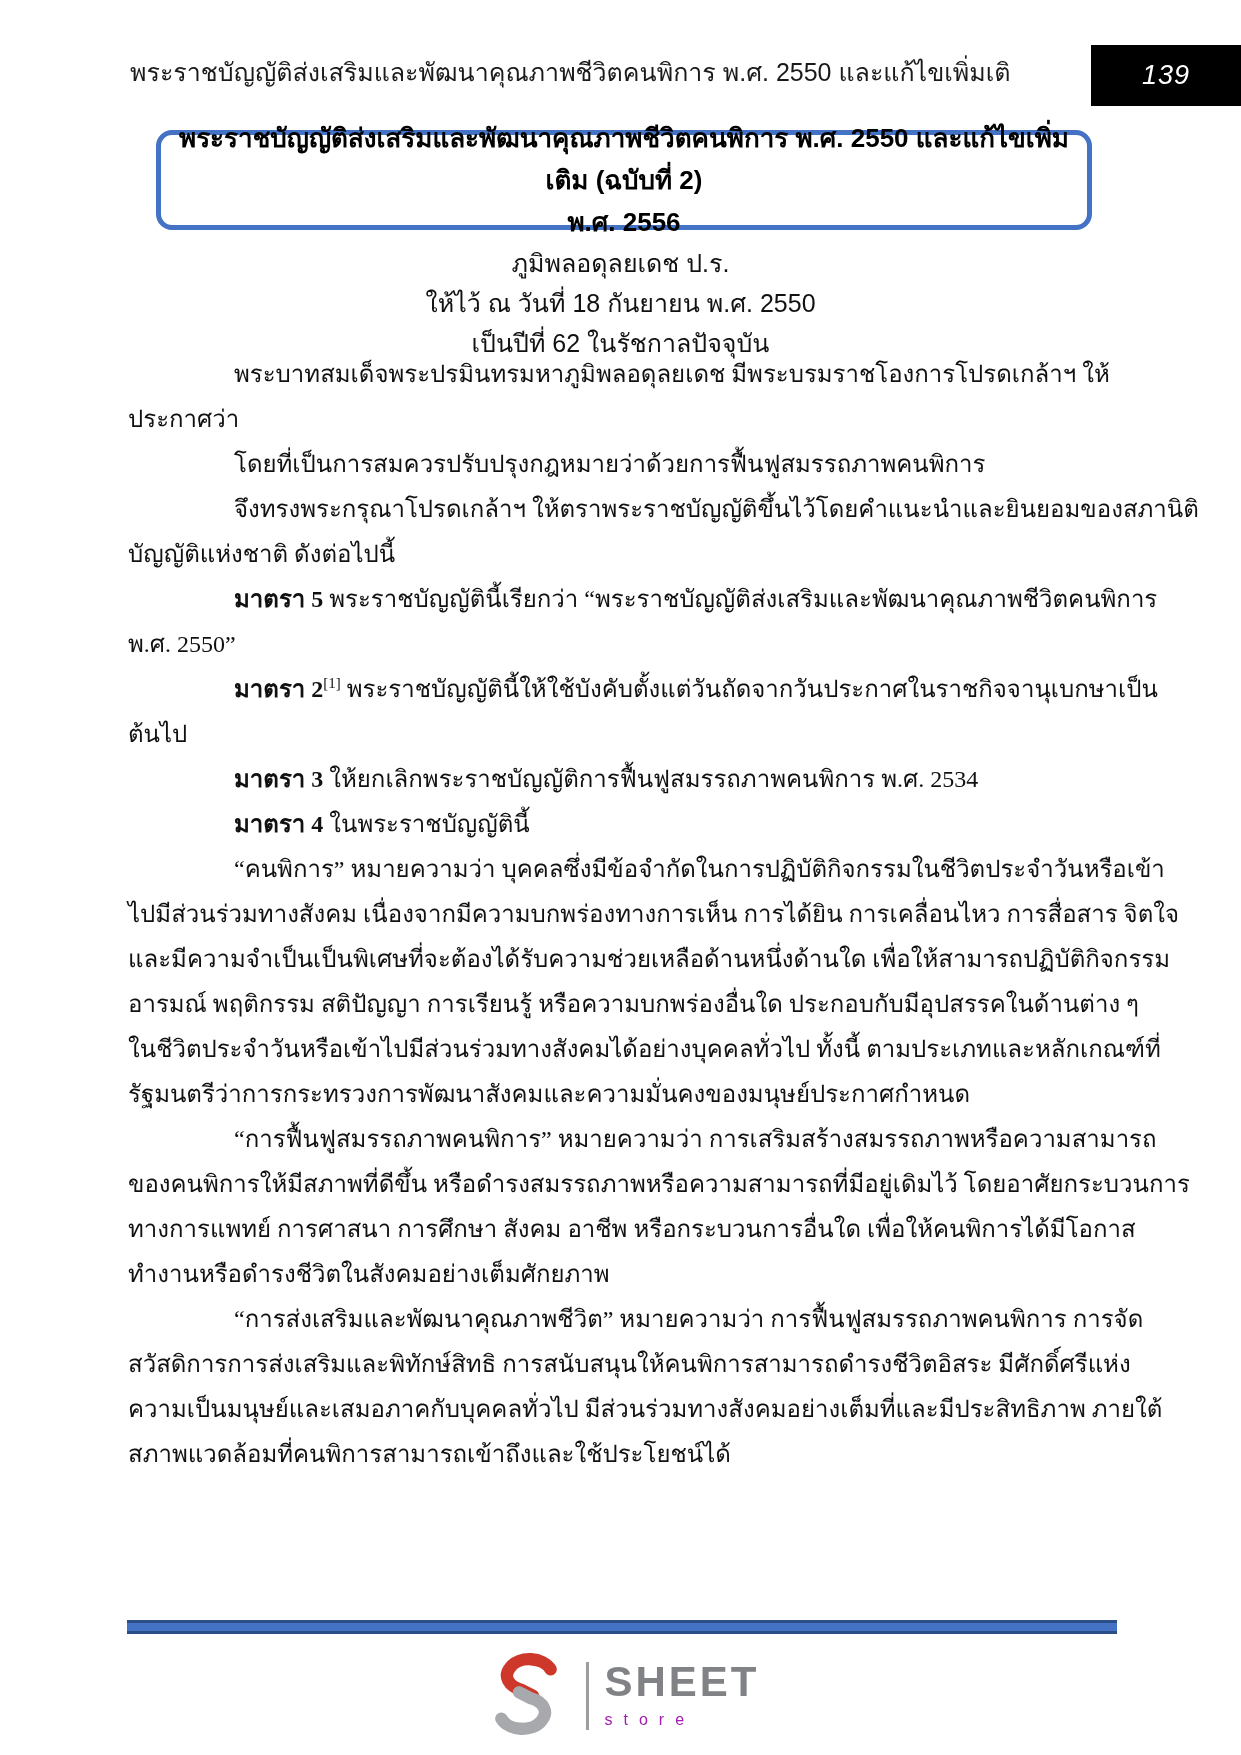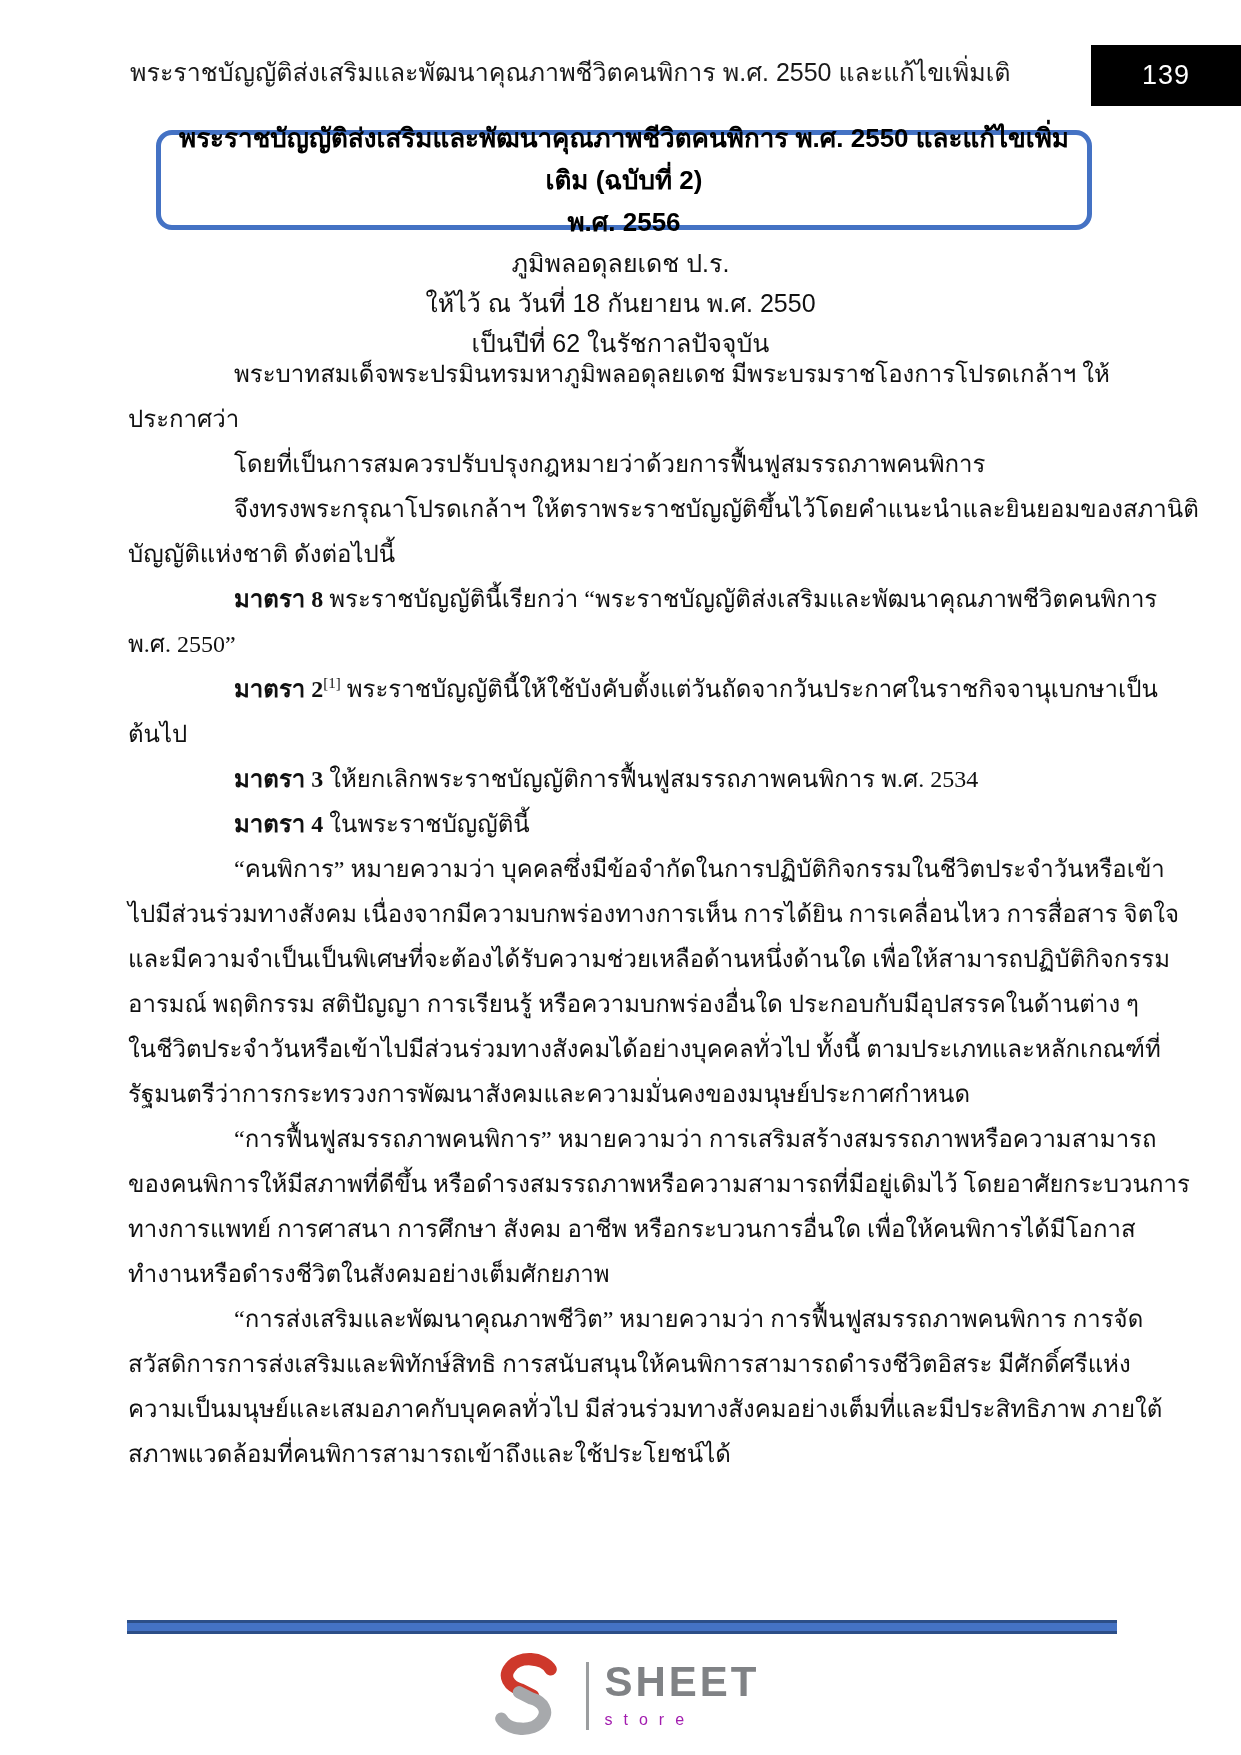--- a/index.html
+++ b/index.html
@@ -16,21 +16,21 @@
   .running-title{
     position:absolute;top:52px;left:130px;width:880px;
     text-align:center;font-size:25px;color:#1a1a1a;
     white-space:nowrap;overflow:hidden;
   }
   .page-number-box{
     position:absolute;top:45px;right:0;width:150px;height:61px;
     background:#000;color:#fff;
     display:flex;align-items:center;justify-content:center;
     box-sizing:border-box;
-    font-size:27px;letter-spacing:1px;
+    font-size:27px;letter-spacing:1px;font-style:italic;
   }
   
   .title-box{
     position:absolute;top:130px;left:156px;width:936px;height:100px;
     box-sizing:border-box;
     border:5px solid #4472C4;border-radius:16px;
     background:#fff;
     display:flex;flex-direction:column;justify-content:center;
     text-align:center;
     font-weight:bold;font-size:26px;line-height:42px;color:#000;
@@ -94,21 +94,21 @@
       <div>ให้ไว้ ณ วันที่ 18 กันยายน พ.ศ. 2550</div>
       <div>เป็นปีที่ 62 ในรัชกาลปัจจุบัน</div>
     </div>
 
   <div class="body-text">
       <div class="line indent"><span>พระบาทสมเด็จพระปรมินทรมหาภูมิพลอดุลยเดช มีพระบรมราชโองการโปรดเกล้าฯ ให้</span></div>
       <div class="line"><span>ประกาศว่า</span></div>
       <div class="line indent"><span>โดยที่เป็นการสมควรปรับปรุงกฎหมายว่าด้วยการฟื้นฟูสมรรถภาพคนพิการ</span></div>
       <div class="line indent"><span>จึงทรงพระกรุณาโปรดเกล้าฯ ให้ตราพระราชบัญญัติขึ้นไว้โดยคำแนะนำและยินยอมของสภานิติ</span></div>
       <div class="line"><span>บัญญัติแห่งชาติ ดังต่อไปนี้</span></div>
-      <div class="line indent"><span class="b">มาตรา 8</span><span> พระราชบัญญัตินี้เรียกว่า “พระราชบัญญัติส่งเสริมและพัฒนาคุณภาพชีวิตคนพิการ</span></div>
+      <div class="line indent"><span class="b">มาตรา 5</span><span> พระราชบัญญัตินี้เรียกว่า “พระราชบัญญัติส่งเสริมและพัฒนาคุณภาพชีวิตคนพิการ</span></div>
       <div class="line"><span>พ.ศ. 2550”</span></div>
       <div class="line indent"><span class="b">มาตรา 2</span><sup>[1]</sup><span> พระราชบัญญัตินี้ให้ใช้บังคับตั้งแต่วันถัดจากวันประกาศในราชกิจจานุเบกษาเป็น</span></div>
       <div class="line"><span>ต้นไป</span></div>
       <div class="line indent"><span class="b">มาตรา 3</span><span> ให้ยกเลิกพระราชบัญญัติการฟื้นฟูสมรรถภาพคนพิการ พ.ศ. 2534</span></div>
       <div class="line indent"><span class="b">มาตรา 4</span><span> ในพระราชบัญญัตินี้</span></div>
       <div class="line indent"><span>“คนพิการ” หมายความว่า บุคคลซึ่งมีข้อจำกัดในการปฏิบัติกิจกรรมในชีวิตประจำวันหรือเข้า</span></div>
       <div class="line"><span>ไปมีส่วนร่วมทางสังคม เนื่องจากมีความบกพร่องทางการเห็น การได้ยิน การเคลื่อนไหว การสื่อสาร จิตใจ</span></div>
       <div class="line"><span>และมีความจำเป็นเป็นพิเศษที่จะต้องได้รับความช่วยเหลือด้านหนึ่งด้านใด เพื่อให้สามารถปฏิบัติกิจกรรม</span></div>
       <div class="line"><span>อารมณ์ พฤติกรรม สติปัญญา การเรียนรู้ หรือความบกพร่องอื่นใด ประกอบกับมีอุปสรรคในด้านต่าง ๆ</span></div>
       <div class="line"><span>ในชีวิตประจำวันหรือเข้าไปมีส่วนร่วมทางสังคมได้อย่างบุคคลทั่วไป ทั้งนี้ ตามประเภทและหลักเกณฑ์ที่</span></div>

